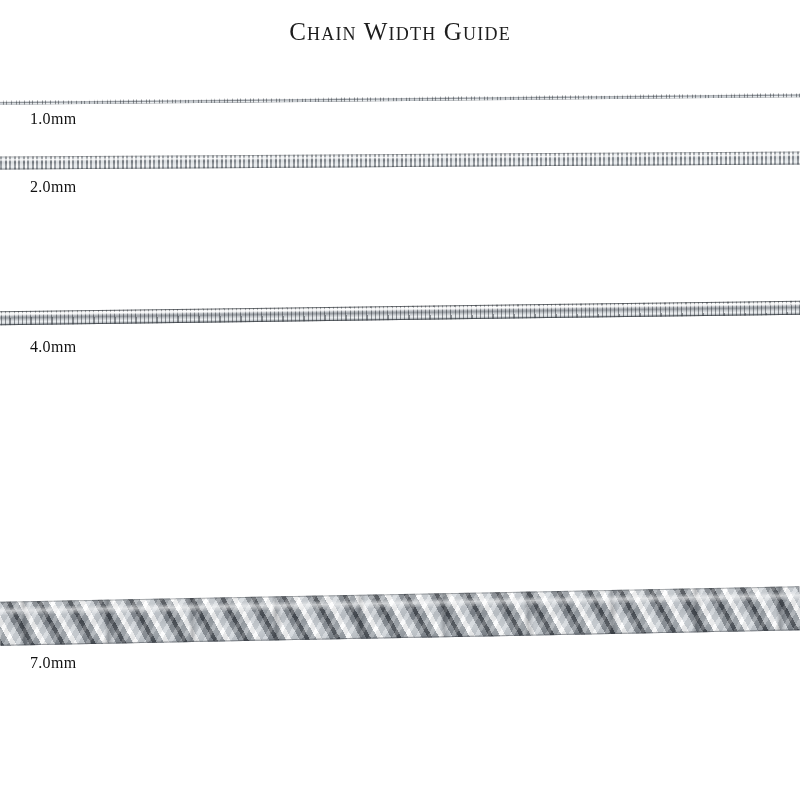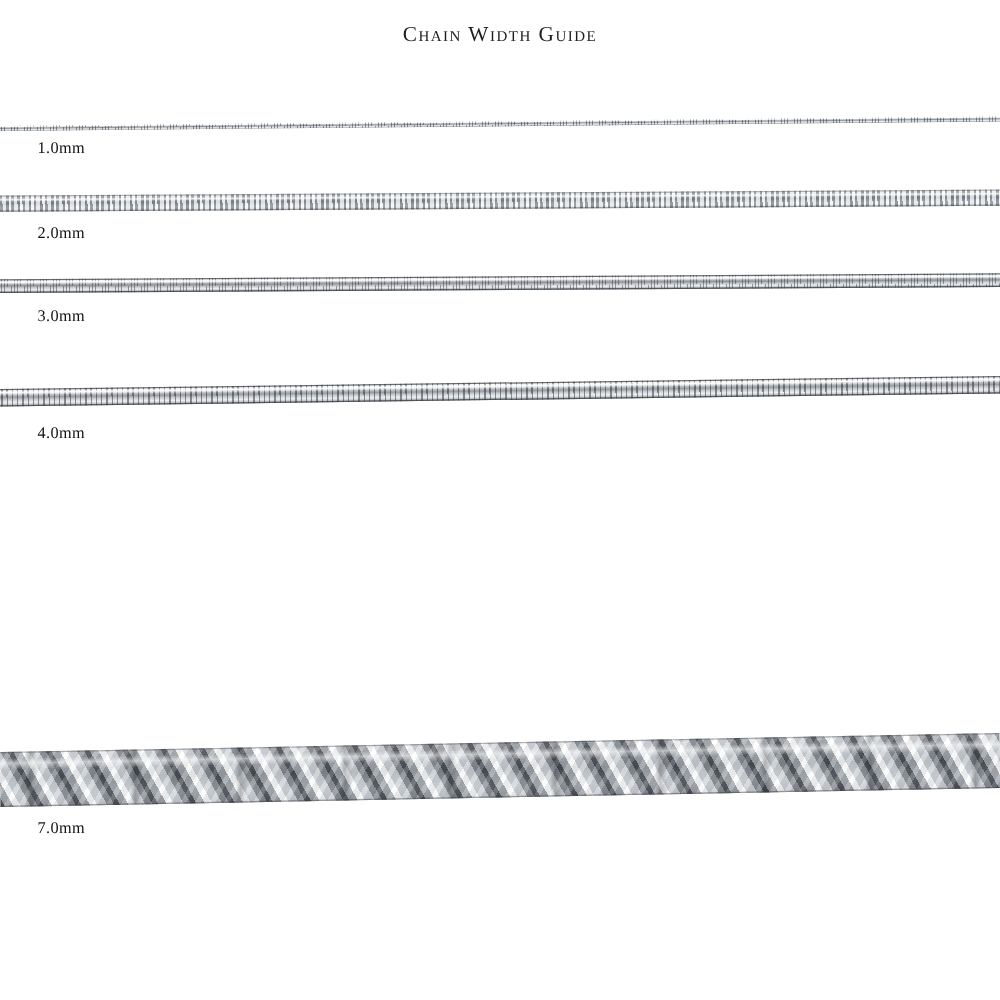--- a/index.html
+++ b/index.html
@@ -21,21 +21,21 @@
   }
 
   
   #title {
     position: absolute;
     top: 18px;
     left: 0;
     width: 800px;
     text-align: center;
     font-family: "Liberation Serif", serif;
-    font-size: 17px;
+    font-size: 25px;
     letter-spacing: 1.2px;
     color: #1d1d1d;
     font-variant: small-caps;
     white-space: nowrap;
   }
 
   
   .row {
     position: absolute;
     left: 0;
@@ -56,21 +56,21 @@
     top: 0;
     width: 840px;
     height: 100%;
   }
 
   
   .label {
     position: absolute;
     left: 30px;
     font-family: "Liberation Serif", serif;
-    font-size: 13px;
+    font-size: 16px;
     color: #111111;
     letter-spacing: 0.3px;
     white-space: nowrap;
   }
 
   
   .metal {
     position: absolute;
     left: 0;
     width: 840px;
@@ -219,32 +219,20 @@
         <div class="metal" style="top:4px;height:13px;border-radius:6px;"></div>
         <div class="tex-bead" style="top:4px;height:13px;opacity:0.85;"></div>
         <div class="edge-top" style="top:4px;opacity:0.5;"></div>
         <div class="edge-bot" style="top:16px;opacity:0.55;"></div>
         <div class="hl" style="top:6px;height:3px;opacity:0.85;"></div>
       </div>
     </div>
     <div class="label" style="top:28px;">2.0mm</div>
   </div>
 
-  <div class="row" style="top:215px;height:56px;">
-    <div class="chain tilt-b" style="top:0;height:26px;">
-      <div class="chain-inner">
-        <div class="metal" style="top:6px;height:11px;border-radius:5px;"></div>
-        <div class="tex-fine" style="top:6px;height:11px;opacity:0.9;"></div>
-        <div class="edge-top" style="top:6px;"></div>
-        <div class="edge-bot" style="top:16px;"></div>
-        <div class="hl" style="top:7px;height:3px;"></div>
-      </div>
-    </div>
-    <div class="label" style="top:30px;">3.0mm</div>
-  </div>
 
   <div class="row" style="top:300px;height:60px;">
     <div class="chain tilt-c" style="top:0;height:30px;">
       <div class="chain-inner">
         <div class="metal" style="top:6px;height:14px;border-radius:7px;"></div>
         <div class="tex-med" style="top:6px;height:14px;opacity:0.85;"></div>
         <div class="edge-top" style="top:6px;"></div>
         <div class="edge-bot" style="top:19px;"></div>
         <div class="hl" style="top:7px;height:4px;"></div>
       </div>

